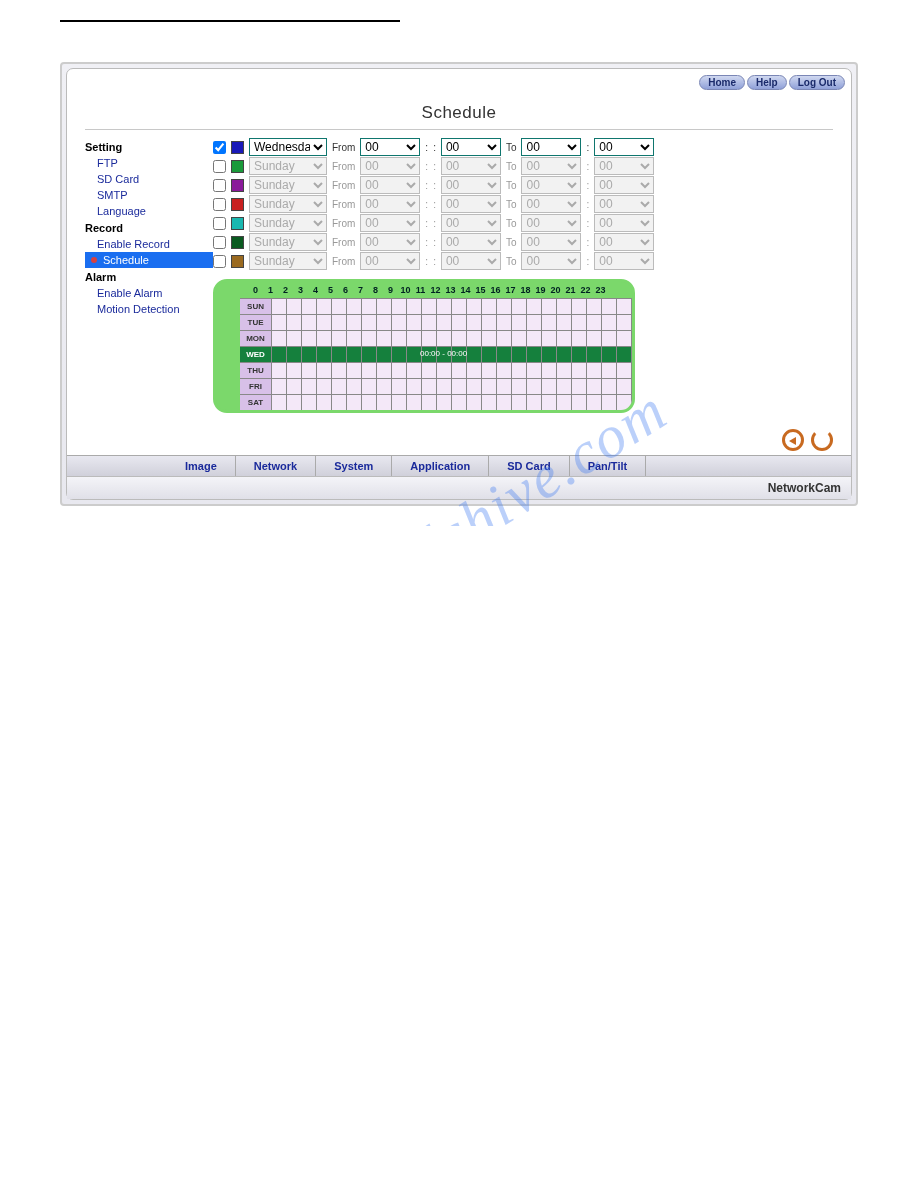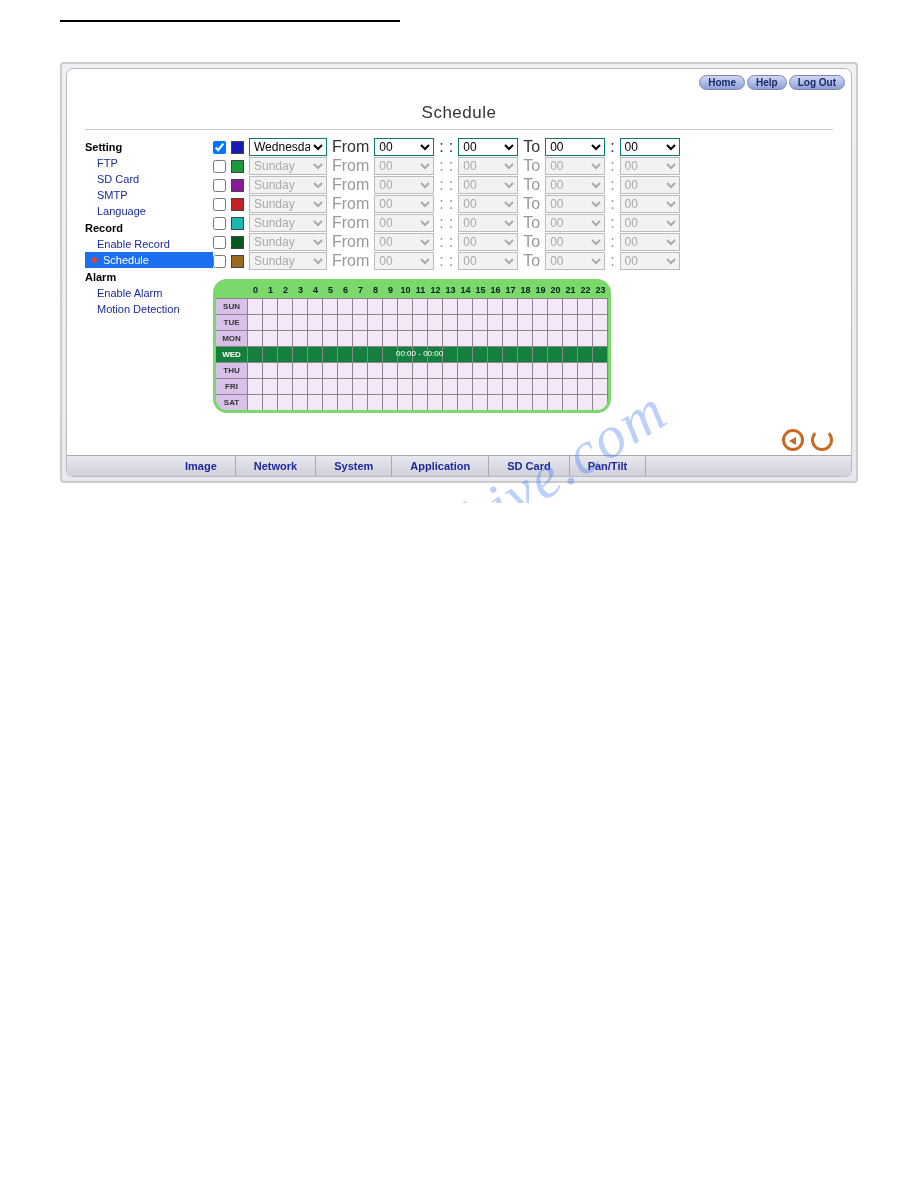--- a/index.html
+++ b/index.html
@@ -22,26 +22,26 @@
   .right-col { flex:1; }
   .schedule-rows { }
   .srow { display:flex; align-items:center; gap:5px; margin-bottom:1px; font-size:10px; color:#333;}
   .srow.disabled { color:#999; }
   .srow input[type=checkbox]{ width:13px; height:13px; }
   .swatch { width:13px; height:13px; border:1px solid #444; }
   .srow select { font-size:12px; height:18px; border:1px solid #0f766e; background:#fff; }
   .srow.disabled select { color:#aaa; background:#f2f2f2; border-color:#bbb;}
   .sel-day { width:78px; }
   .sel-num { width:60px; }
-  .lbl { font-size:16px; }
+  .lbl { font-size:10px; }
   .calendar { margin-top:8px; border:3px solid #7bd86b; border-radius:14px; overflow:hidden; background:#7bd86b; display:inline-block;}
   .cal-head { display:flex; background:#7bd86b; }
   .cal-lbl { width:32px; height:16px; background:#7bd86b;}
   .cal-h { width:15px; text-align:center; font-size:9px; color:#022; font-weight:bold; line-height:16px;}
-  .cal-row { display:flex; }
+  .cal-row { display:flex;margin-left:24px; }
   .cal-day { width:32px; height:16px; background:#d8c0e8; font-size:8px; font-weight:bold; color:#333; display:flex;align-items:center;justify-content:center; border-top:1px solid #888; border-right:1px solid #888;}
   .cal-cell { width:15px; height:16px; background:#f4e8f8; border-top:1px solid #888; border-right:1px solid #888;}
   .cal-row.filled .cal-cell, .cal-row.filled .cal-day{ background:#15803d; }
   .cal-row.filled .cal-day{ color:#fff;}
   .cal-row.filled .cal-text { position:absolute; color:#fff; font-size:8px; margin-left:180px; margin-top:3px;}
   .btns { text-align:center; margin-top:14px; margin-bottom:6px;}
   .btn { background:linear-gradient(#fff,#e0e0e8); border:1px solid #888; border-radius:4px; padding:3px 14px; font-size:11px; cursor:pointer; margin:0 4px;}
   .footer-icons { text-align:right; padding:4px 18px 4px 0; }
   .arrow-back { display:inline-block; width:22px;height:22px; border:3px solid #c86a20; border-radius:50%; position:relative; vertical-align:middle;}
   .arrow-back::before{ content:""; position:absolute; left:4px; top:5px; border-top:4px solid transparent;border-bottom:4px solid transparent;border-right:7px solid #c86a20;}
@@ -421,17 +421,18 @@
       </div>
 
       <div class="tabs" id="tabs">
           <div class="tab first">Image</div>
           <div class="tab">Network</div>
           <div class="tab">System</div>
           <div class="tab">Application</div>
           <div class="tab">SD Card</div>
           <div class="tab">Pan/Tilt</div>
         </div>
+      <div class="brand-bar">NetworkCam</div>
 
       <div class="wm">manualshive.com</div>
     </div>
   </div>
 </div>
 
 </body></html>

